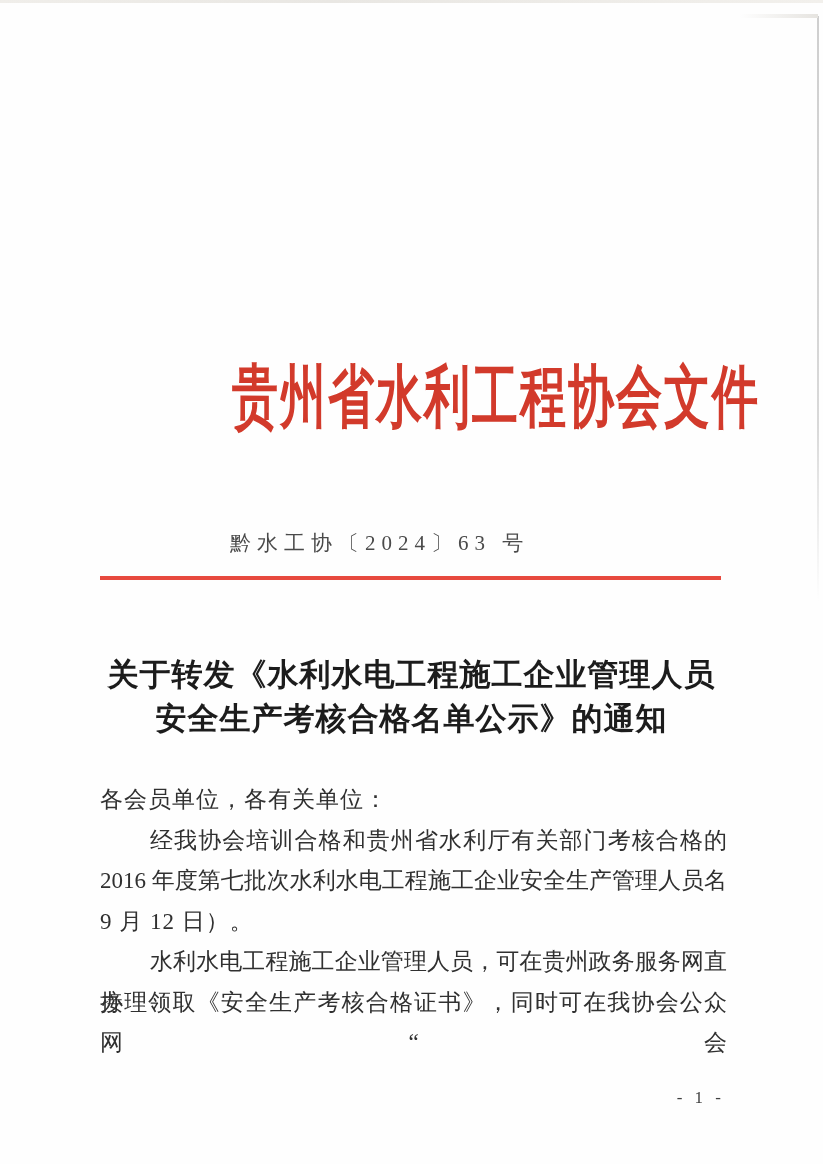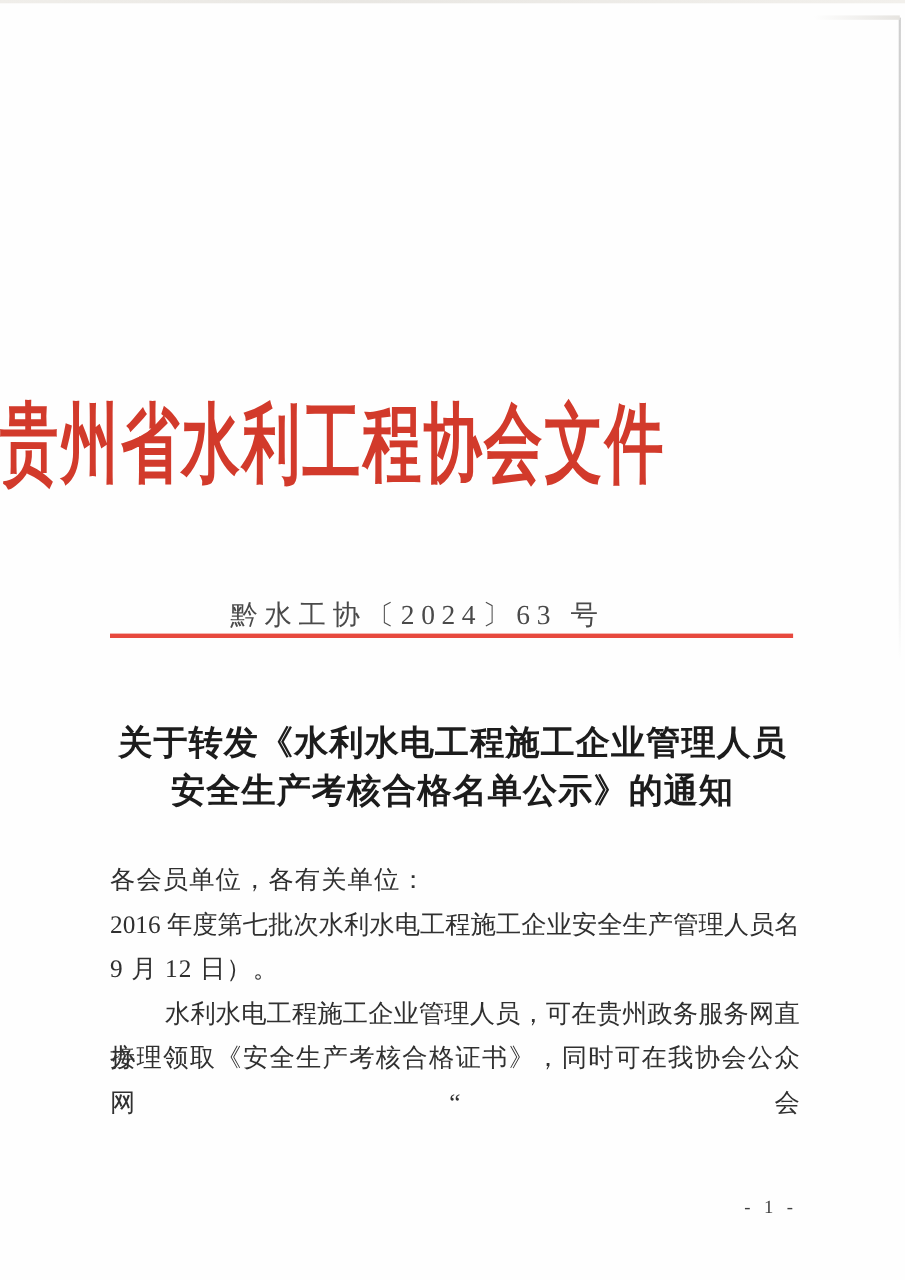--- a/index.html
+++ b/index.html
@@ -31,38 +31,38 @@
     position: absolute; top: 16px; left: 817px; width: 2px; height: 585px;
     background: linear-gradient(to bottom, #cfcfcf, #d8d8d8 70%, rgba(216,216,216,0));
   }
   .scan-corner {
     position: absolute; top: 14px; left: 740px; width: 78px; height: 4px;
     background: linear-gradient(to right, rgba(230,228,224,0), #e6e4e0);
   }
 
   .org-title {
     position: absolute; top: 352px; left: 0; width: 760px;
-    text-align: left;
+    text-align: right;
     color: var(--accent-red);
     font-weight: bold;
-    font-size: 53px;
+    font-size: 46px;
     letter-spacing: 2px;
     white-space: nowrap;
   }
   .org-title .stretch {
     display: inline-block;
     transform: scaleY(1.48);
     transform-origin: top center;
   }
 
   .doc-number {
-    position: absolute; top: 542px; left: 0; width: 759px;
+    position: absolute; top: 529px; left: 0; width: 759px;
     text-align: center;
     color: var(--docnum-ink);
-    font-size: 25px;
+    font-size: 21px;
     letter-spacing: 6px;
     white-space: nowrap;
   }
 
   .red-rule {
     position: absolute; top: 576px; left: 100px;
     width: 621px; height: 4px;
     background: var(--rule-red);
     border: none;
   }
@@ -123,20 +123,21 @@
 
   <div class="red-rule"></div>
 
   <div class="notice-title">
     <div>关于转发《水利水电工程施工企业管理人员</div>
     <div>安全生产考核合格名单公示》的通知</div>
   </div>
 
   <div class="body-text">
     <div class="line">各会员单位，各有关单位：</div>
+    <div class="line fill indent">经我协会培训合格和贵州省水利厅有关部门考核合格的</div>
     <div class="line fill">2016 年度第七批次水利水电工程施工企业安全生产管理人员名</div>
     <div class="line">9 月 12 日）。</div>
     <div class="line fill indent">水利水电工程施工企业管理人员，可在贵州政务服务网直接</div>
     <div class="line fill">办理领取《安全生产考核合格证书》，同时可在我协会公众网“会</div>
   </div>
 
   <div class="page-number">- 1 -</div>
 
 </div>
 

